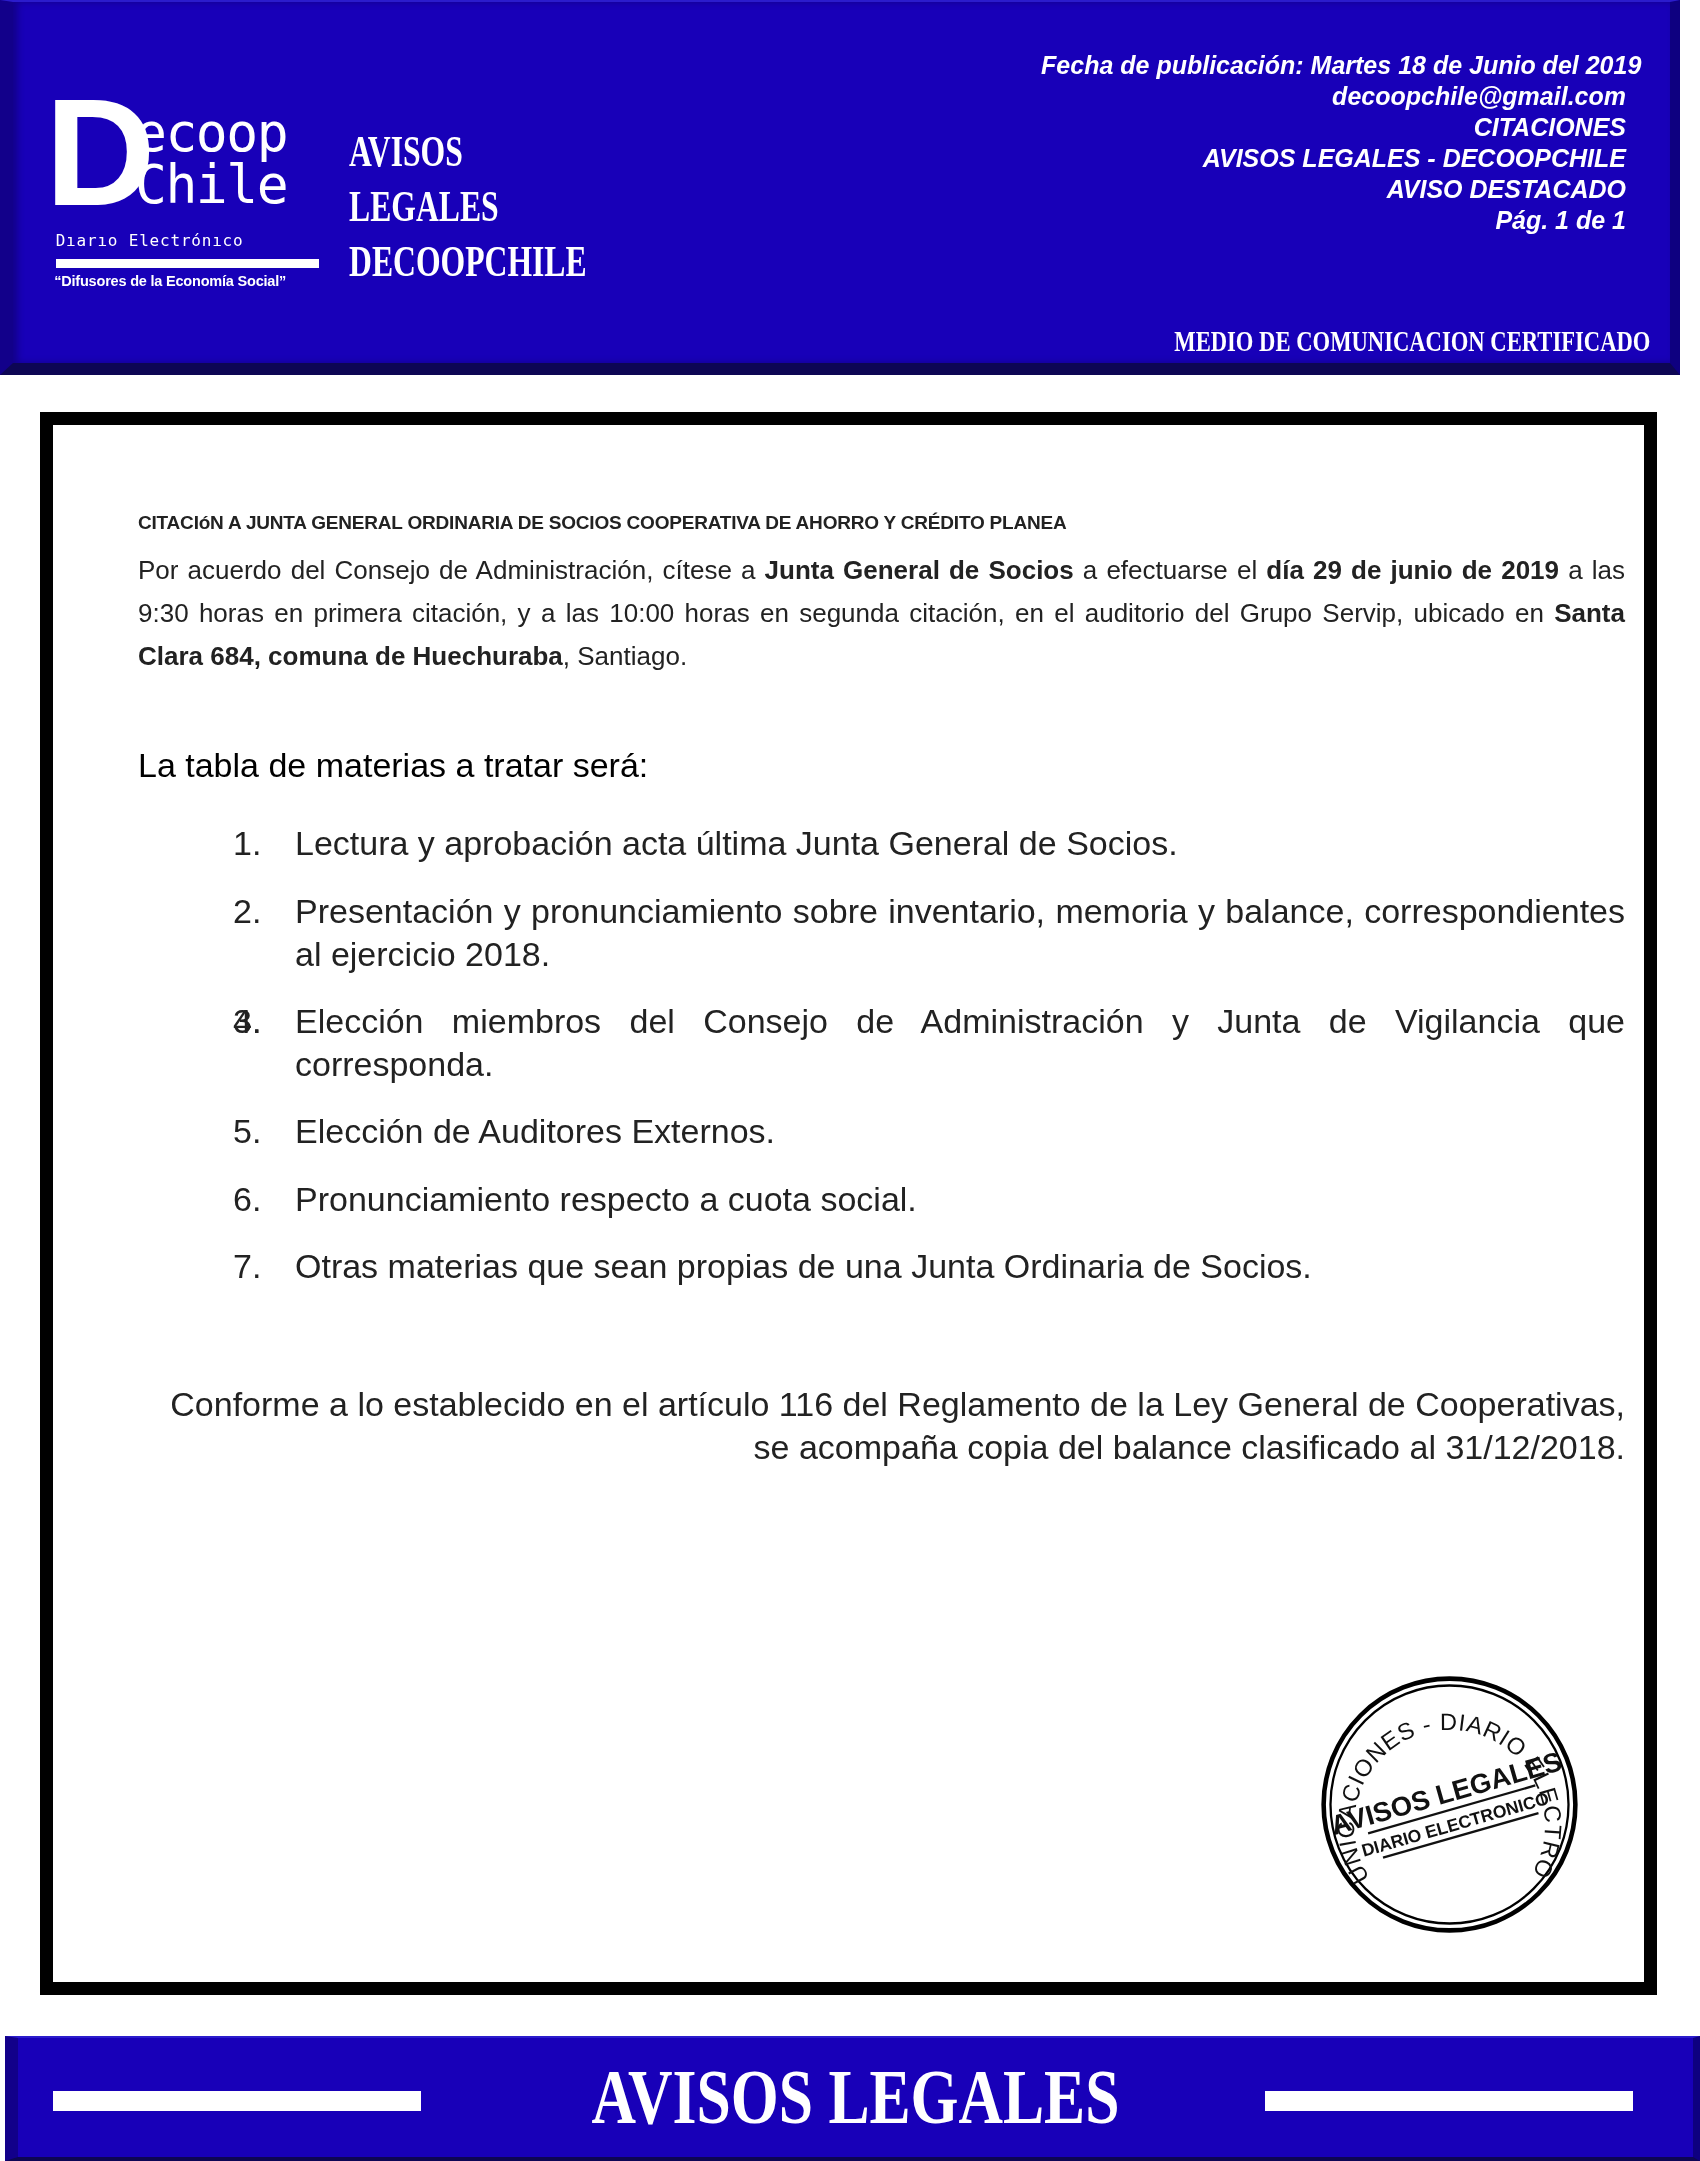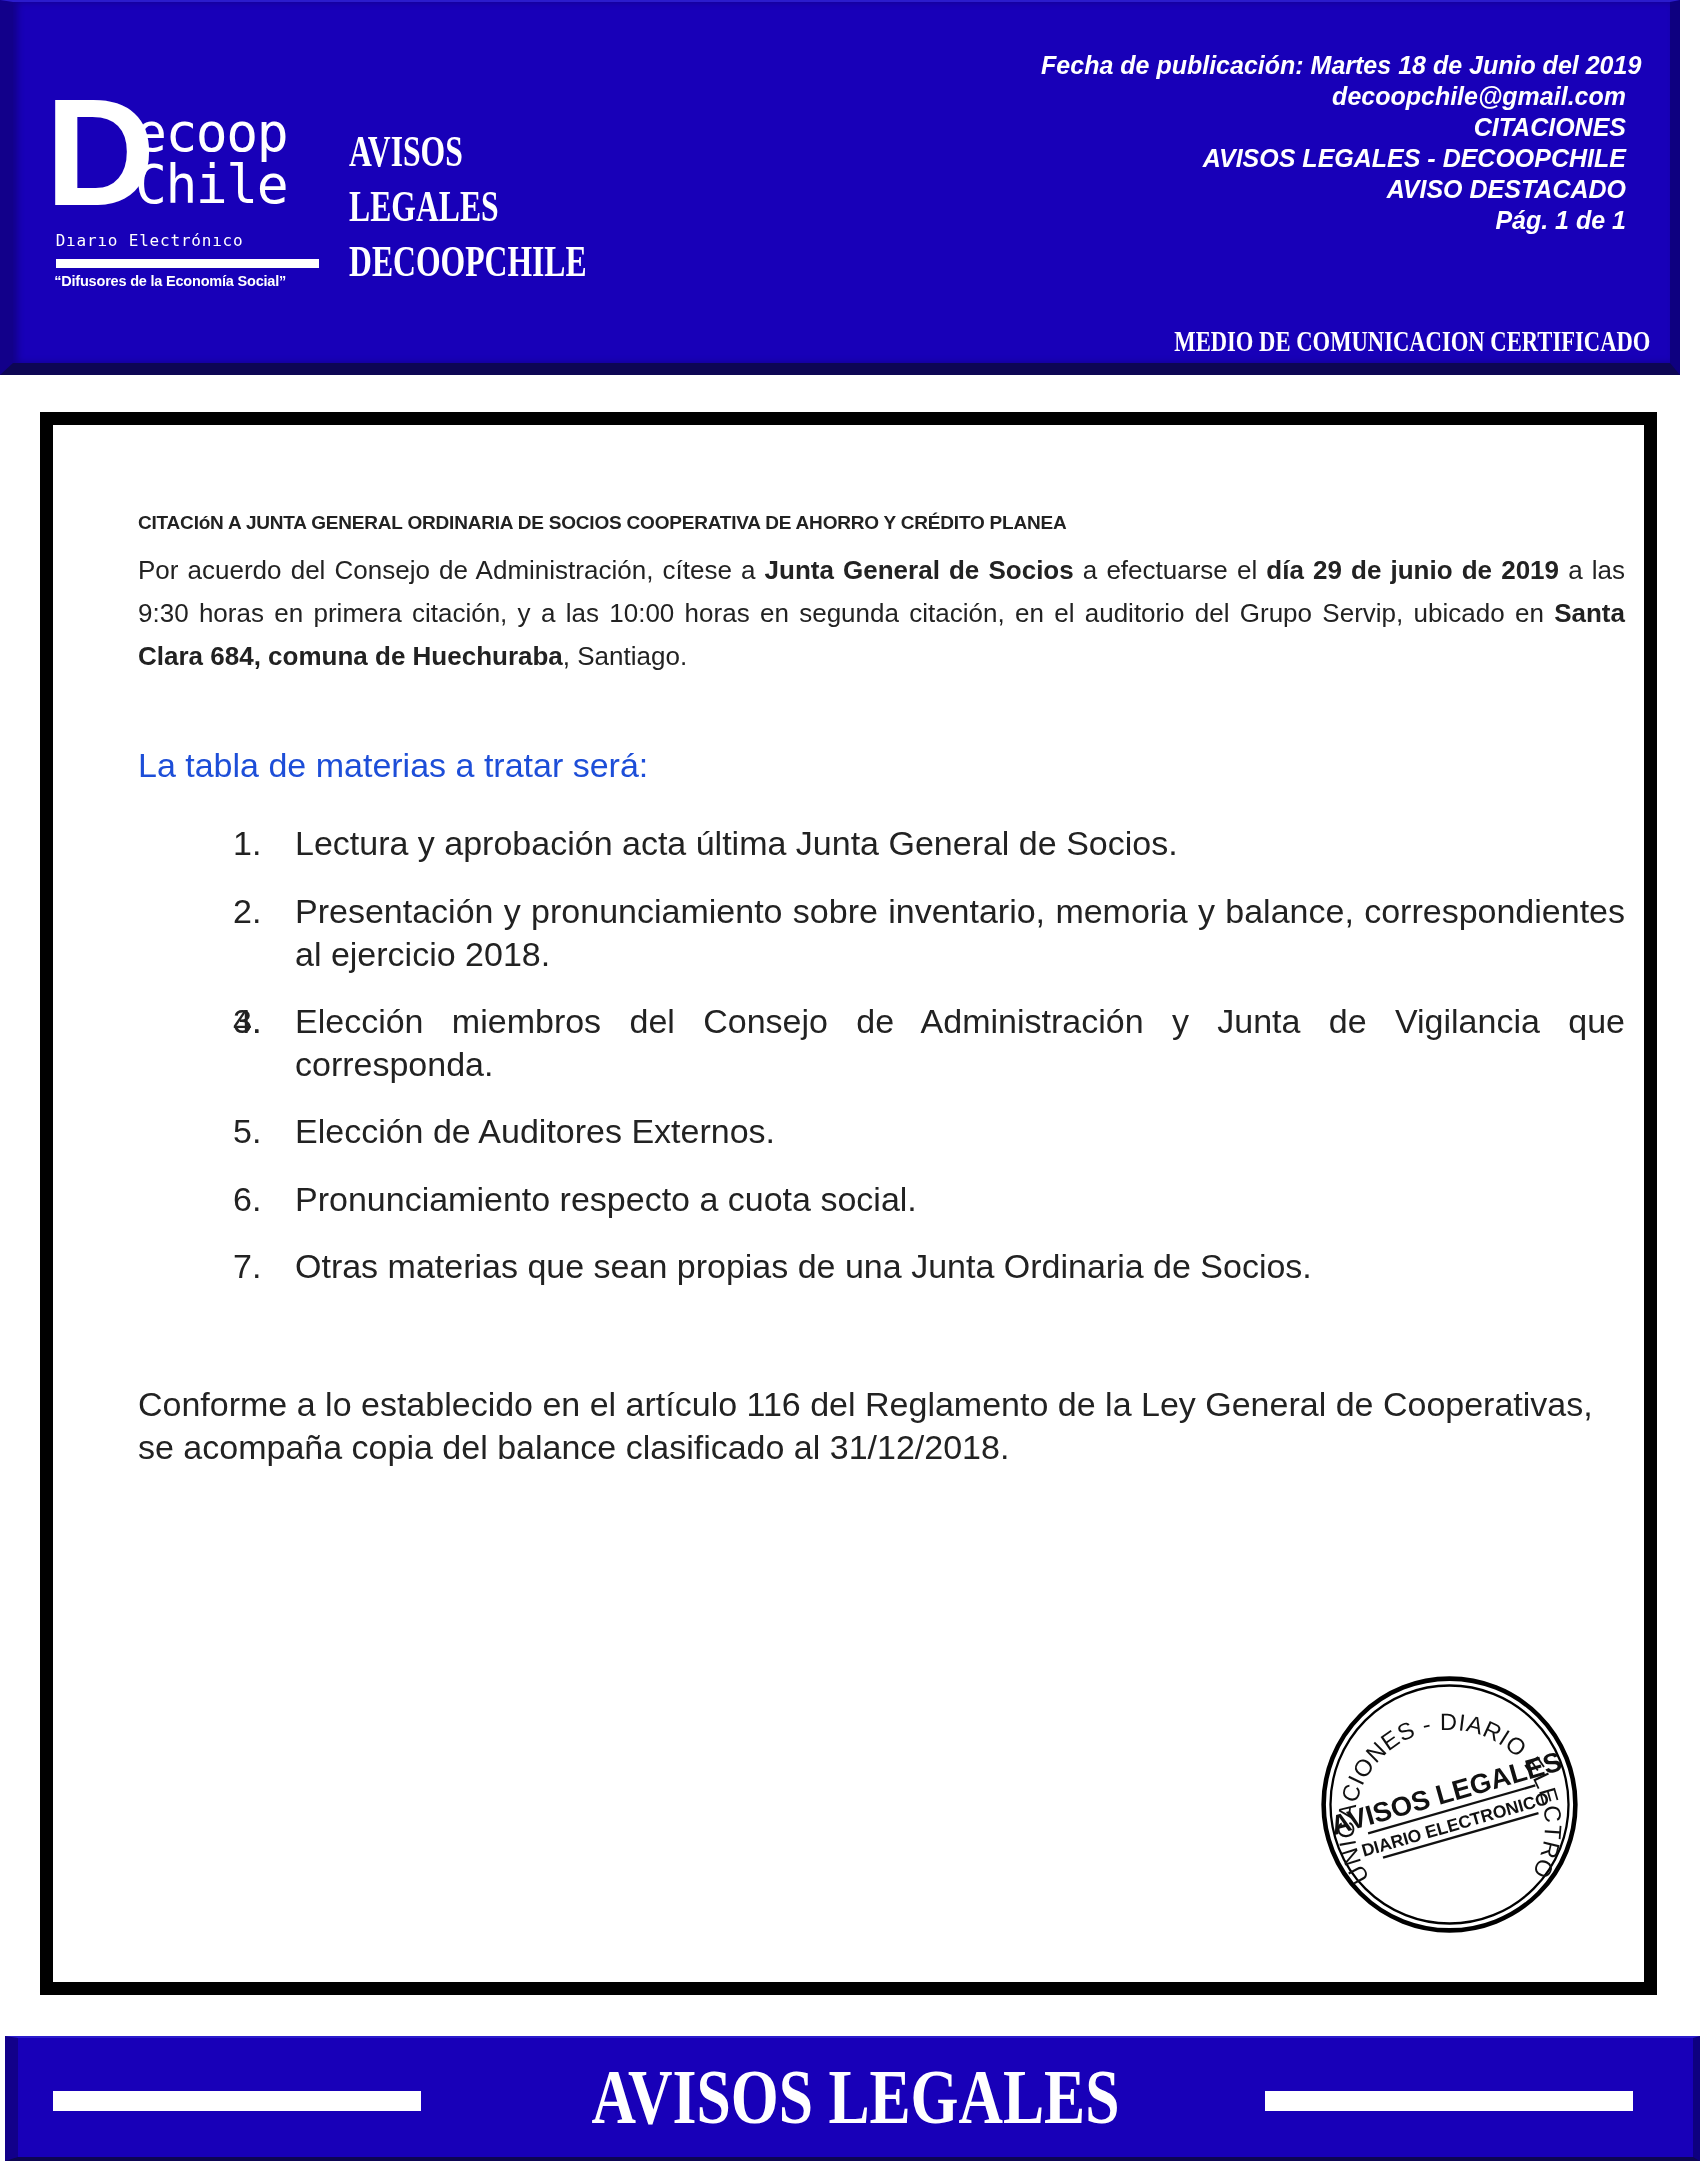--- a/index.html
+++ b/index.html
@@ -34,25 +34,25 @@
 
   
   .notice {
     position: absolute; left: 40px; top: 412px; width: 1617px; height: 1583px;
     box-sizing: border-box; border: 13.7px solid #000000; background: #ffffff;
   }
   .notice-inner { position: absolute; left: 85px; top: 81px; width: 1487px; color: #222222; }
   .notice-title { font-weight: bold; font-size: 19px; line-height: 34px; color: #222; margin: 0; letter-spacing: -0.2px; }
   .para { font-size: 26px; line-height: 43px; margin: 9.2px 0 0 0; text-align: justify; color: #222; }
   .para b { font-weight: bold; }
-  .tabla { font-size: 34px; line-height: 43px; margin: 66px 0 0 0; color: #1d4ed8; }
+  .tabla { font-size: 34px; line-height: 43px; margin: 66px 0 0 0; color: #000000; }
   ol.agenda { list-style: none; margin: 35px 0 0 0; padding: 0; }
   ol.agenda li { position: relative; padding-left: 157px; font-size: 34px; line-height: 43px; margin-bottom: 24.4px; text-align: justify; color: #222; }
   ol.agenda li .num { position: absolute; left: 95px; top: 0; }
-  .conforme { font-size: 34px; line-height: 43px; margin: 95px 0 0 0; color: #222; }
+  .conforme { font-size: 34px; line-height: 43px; margin: 95px 0 0 0; color: #222; text-align: right; }
   .atte { font-size: 34px; line-height: 43px; margin: 73px 0 0 0; color: #222; }
 
   .stamp { position: absolute; left: 1263px; top: 1246px; width: 267px; height: 267px; }
 
   
   .footer {
     position: absolute; left: 4.6px; top: 2036px; width: 1695px; height: 125px;
     background: #1800b8; box-sizing: border-box;
     border-top: 2.3px solid #2b1ccc; border-left: 13.7px solid #12008a; border-right: 7.6px solid #0e0080; border-bottom: 4.6px solid #0d0654;
   }

